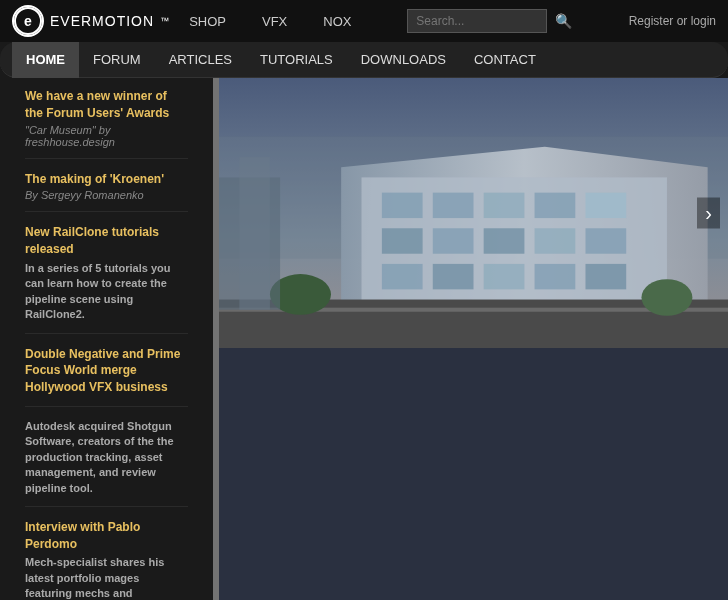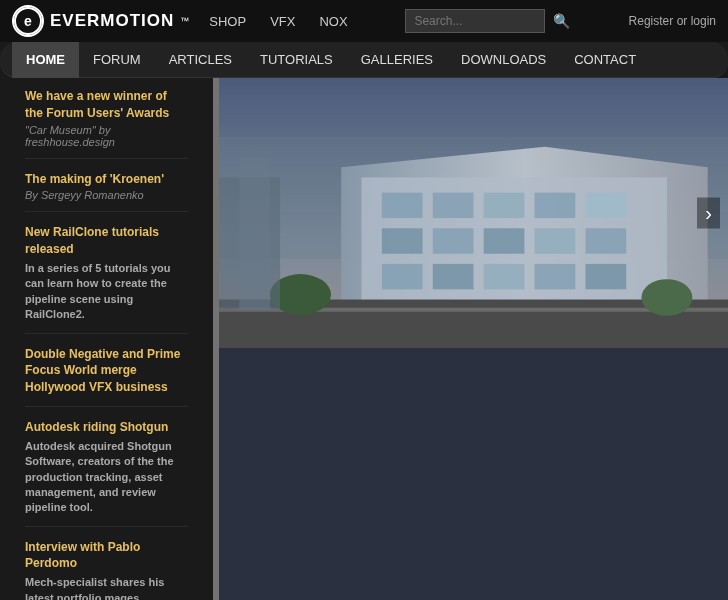--- a/index.html
+++ b/index.html
@@ -69,44 +69,43 @@
 <body>
 
 <div id="top-bar">
   <div id="logo-area">
     <div id="logo-circle">
       <svg width="28" height="28" viewBox="0 0 28 28">
         <circle cx="14" cy="14" r="13" fill="none" stroke="#fff" stroke-width="2"></circle>
         <text x="14" y="19" text-anchor="middle" fill="#fff" font-size="14" font-weight="bold" font-family="Arial">e</text>
       </svg>
     </div>
-    <span id="logo-text" style="color:#fff;font-size:17px;font-weight:bold;letter-spacing:1px;">EVERMOTION</span>
+    <span id="logo-text" style="color:#fff;font-size:14px;font-weight:normal;letter-spacing:1px;">EVERMOTION</span>
       <span style="color:#fff;font-size:9px;vertical-align:super;">™</span>
   </div>
 
-  <nav id="top-nav" style="display:flex;gap:24px;margin-left:20px;">
+  <nav id="top-nav" style="display:flex;gap:36px;margin-left:20px;">
     <a class="top-nav-item">SHOP</a>
     <a class="top-nav-item">VFX</a>
     <a class="top-nav-item">NOX</a>
   </nav>
 
   <div id="search-area">
     <input id="search-input" type="text" style="background: rgb(51, 51, 51); border: 1px solid rgb(85, 85, 85); color: #fca5a5; padding: 4px 8px; width: 140px; font-size: 12px;" placeholder="Search...">
     <span id="search-icon-btn" style="color:#aaa;cursor:pointer;font-size:14px;">🔍</span>
   </div>
 
   <span id="register-link" style="color:#aaa;font-size:12px;cursor:pointer;margin-left:auto;white-space:nowrap;">Register or login</span>
 </div>
 
 <nav id="main-nav">
   <div class="nav-item active">HOME</div>
   <div class="nav-item">FORUM</div>
   <div class="nav-item">ARTICLES</div>
   <div class="nav-item">TUTORIALS</div>
-  <div class="nav-item">GALLERIES</div>
   <div class="nav-item">DOWNLOADS</div>
   <div class="nav-item">CONTACT</div>
 </nav>
 
 <div id="content">
 
   <div id="sidebar">
 
     <div class="sidebar-news-item">
       <div class="sidebar-news-title">We have a new winner of the Forum Users' Awards</div>
@@ -121,21 +120,20 @@
     <div class="sidebar-news-item">
       <div class="sidebar-news-title">New RailClone tutorials released</div>
       <div class="sidebar-news-desc">In a series of 5 tutorials you can learn how to create the pipeline scene using RailClone2.</div>
     </div>
 
     <div class="sidebar-news-item">
       <div class="sidebar-news-title">Double Negative and Prime Focus World merge Hollywood VFX business</div>
     </div>
 
     <div class="sidebar-news-item">
-      <div class="sidebar-news-title">Autodesk riding Shotgun</div>
       <div class="sidebar-news-desc">Autodesk acquired Shotgun Software, creators of the the production tracking, asset management, and review pipeline tool.</div>
     </div>
 
     <div class="sidebar-news-item">
       <div class="sidebar-news-title">Interview with Pablo Perdomo</div>
       <div class="sidebar-news-desc">Mech-specialist shares his latest portfolio mages featuring mechs and superheroes!</div>
     </div>
 
     <div class="sidebar-nav-buttons">
       <span class="prev-next">PREVIOUS</span>

